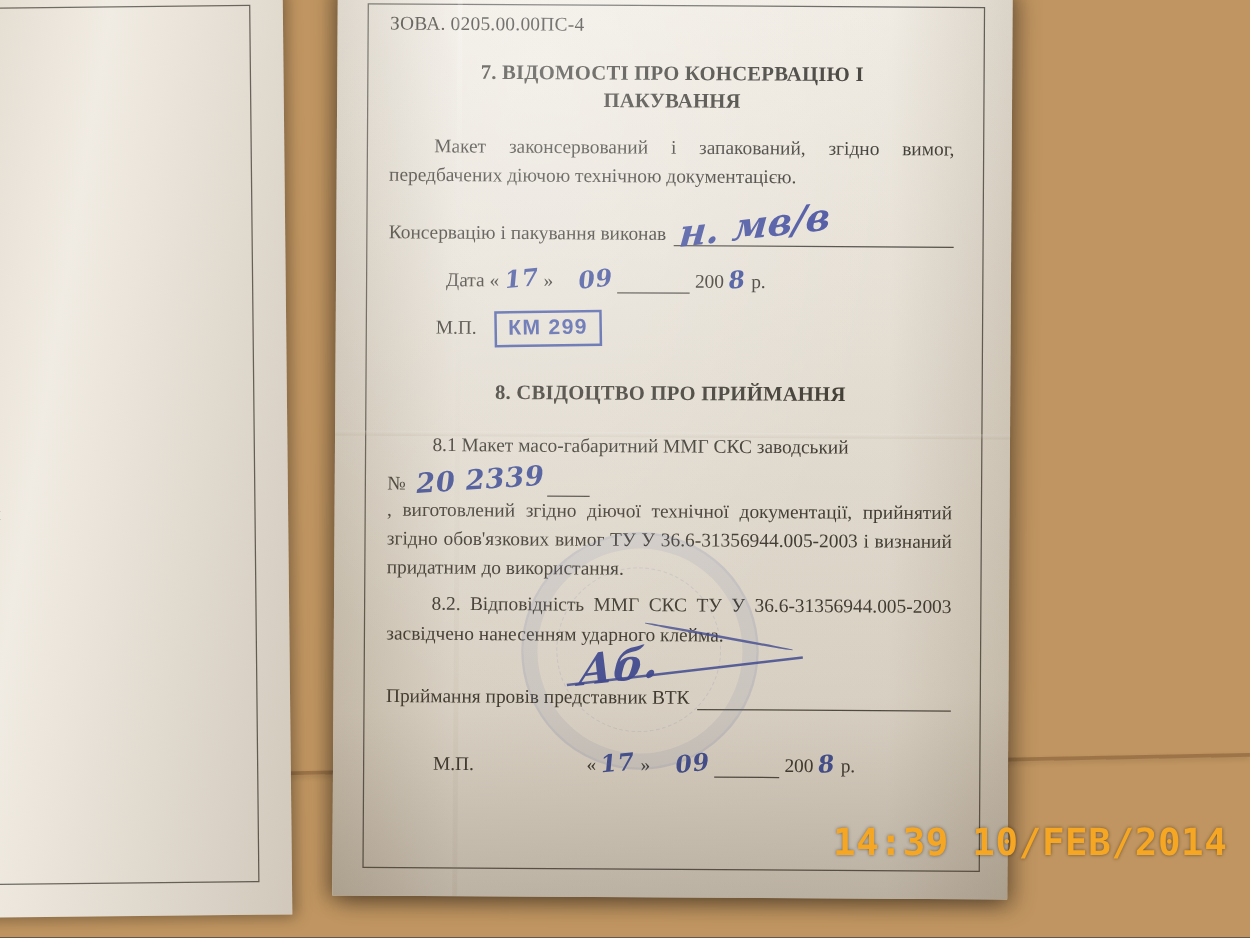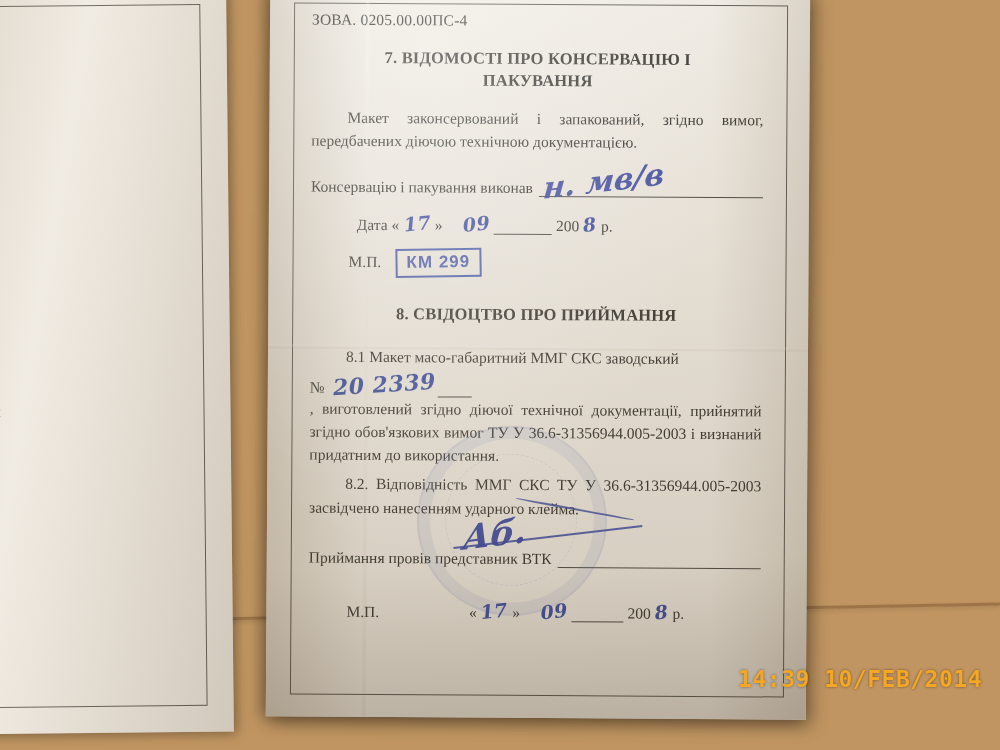--- a/index.html
+++ b/index.html
@@ -237,21 +237,21 @@
     border: 1.5px dashed rgba(70,95,180,0.22);
   }
 
   
   .timestamp {
     position: absolute;
     right: 18px;
     bottom: 58px;
     color: #f5a623;
     font-family: "DejaVu Sans Mono", monospace;
-    font-size: 23px;
+    font-size: 30px;
     font-weight: bold;
     letter-spacing: 0.5px;
     text-shadow: 0 0 3px rgba(0,0,0,0.45);
   }
 </style>
 </head>
 <body>
 
 <div id="photo">
   <div class="table-bg"></div>

